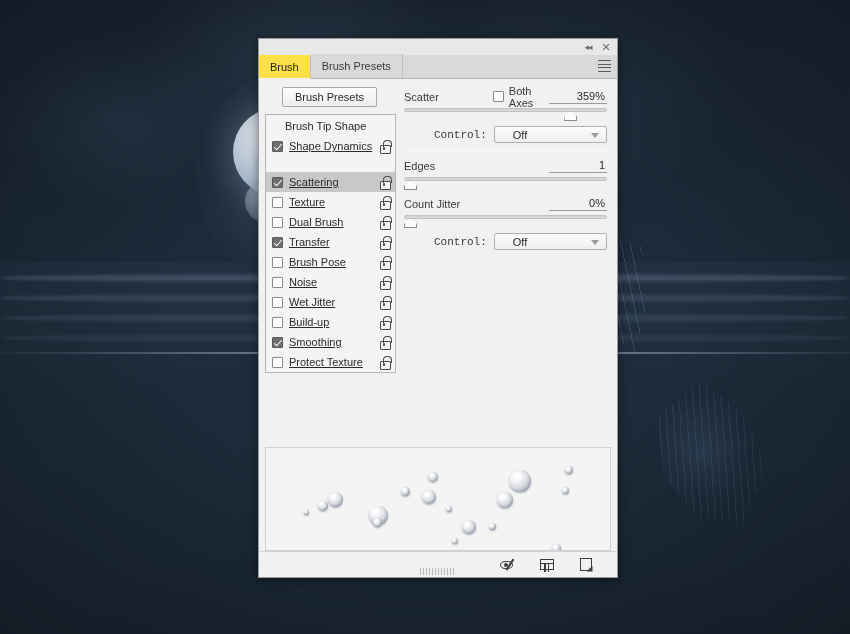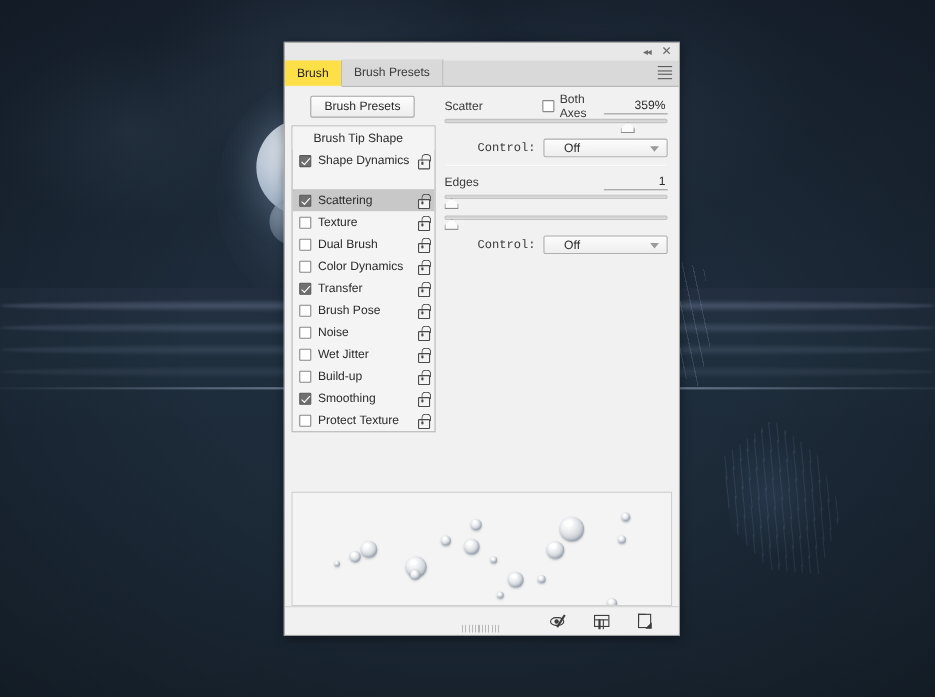--- a/index.html
+++ b/index.html
@@ -181,20 +181,21 @@
     background: #f4f4f4;
     text-align: right;
   }
   .opt-row {
     height: 20px;
     display: flex; align-items: center;
     padding: 0 5px 0 6px;
     font-size: 11px; color: #2b2b2b;
     cursor: pointer;
     position: relative;
+    text-decoration: underline;
   }
   .opt-row.selected { background: #c8c8c8; margin-top: 16px; }
   .cbx {
     width: 11px; height: 11px;
     border: 1px solid #888;
     background: #fff;
     border-radius: 1px;
     margin-right: 6px;
     flex: 0 0 11px;
     position: relative;
@@ -465,27 +466,20 @@
               </span>
           </div>
           <div class="opt-row">
             <span class="cbx"></span>
             <span class="opt-label">Dual Brush</span>
             <span class="lock">
                 <i></i>
               </span>
           </div>
           <div class="opt-row">
-            <span class="cbx"></span>
-            <span class="opt-label">Color Dynamics</span>
-            <span class="lock">
-                <i></i>
-              </span>
-          </div>
-          <div class="opt-row">
             <span class="cbx checked"></span>
             <span class="opt-label">Transfer</span>
             <span class="lock">
                 <i></i>
               </span>
           </div>
           <div class="opt-row">
             <span class="cbx"></span>
             <span class="opt-label">Brush Pose</span>
             <span class="lock">
@@ -557,20 +551,24 @@
 
         <div class="ctl-row">
           <span class="ctl-label">Edges</span>
           <span class="num-field">1</span>
         </div>
         <div class="slider">
           <div class="track"></div>
           <div class="thumb" style="left:0%;"></div>
         </div>
 
+        <div class="ctl-row">
+          <span class="ctl-label">Count Jitter</span>
+          <span class="num-field">0%</span>
+        </div>
         <div class="slider">
           <div class="track"></div>
           <div class="thumb" style="left:0%;"></div>
         </div>
 
         <div class="sel-row">
           <span class="sel-label">Control:</span>
           <span class="sel-box">
             <span>Off</span>
             <span class="sel-caret"></span>

